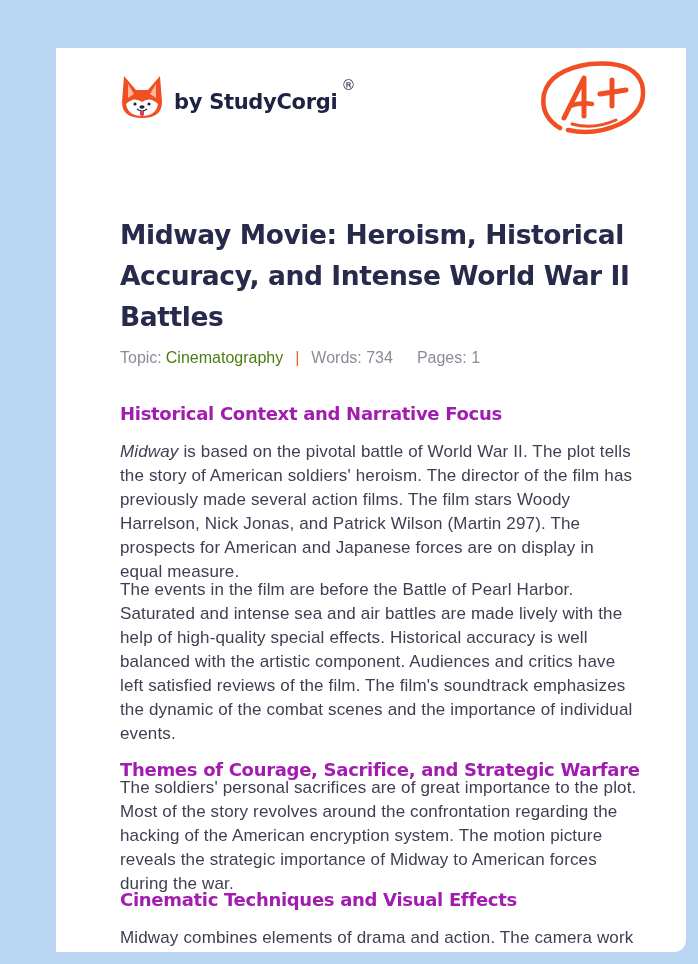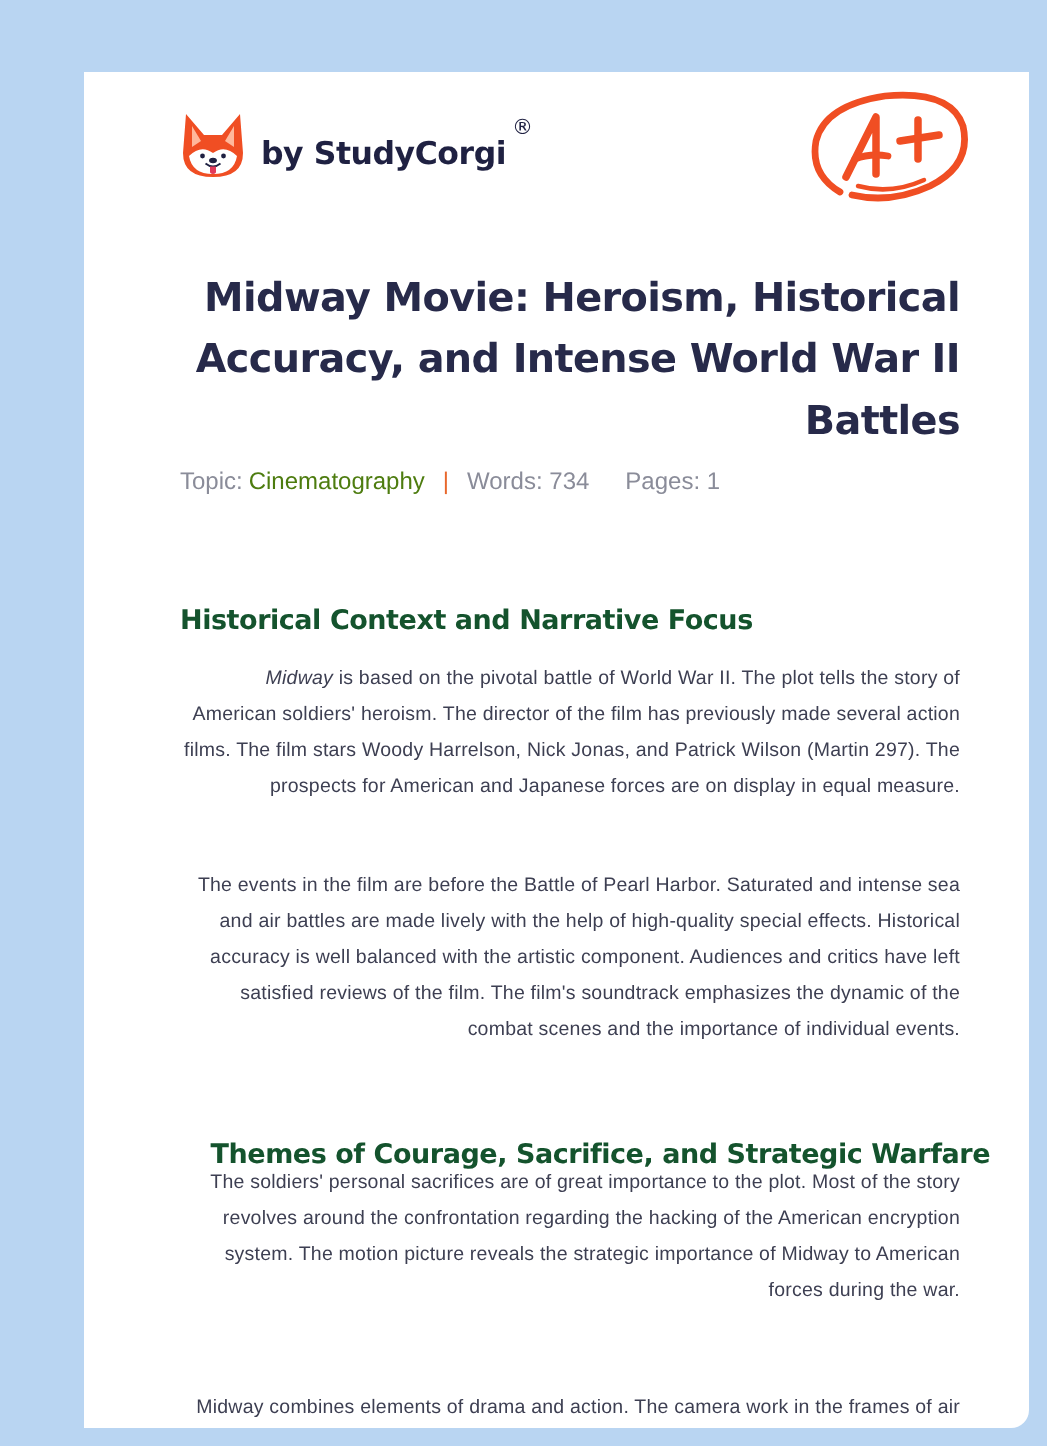--- a/index.html
+++ b/index.html
@@ -9,21 +9,20 @@
       font-family: "Liberation Sans", sans-serif;
       position: relative;
     }
     .card {
       position: absolute;
       left: 56px; top: 48px;
       width: 630px; height: 904px;
       background: #ffffff;
       border-radius: 0 0 12px 0;
       overflow: hidden;
-      text-align: right;
     }
     .header {
       position: absolute; left: 0; top: 0; width: 100%; height: 110px;
     }
     .logo { position: absolute; left: 64px; top: 26px; display: flex; align-items: center; }
     .logo-icon { width: 44px; height: 46px; }
     .logo-text {
       margin-left: 10px; margin-top: 10px;
       font-family: "DejaVu Sans", sans-serif;
       font-weight: bold; font-size: 21px; color: #1f2142;
@@ -32,37 +31,37 @@
     .logo-reg {
       font-family: "DejaVu Sans", sans-serif;
       font-size: 14px; color: #1f2142;
       position: relative; top: -12px; margin-left: 4px;
     }
     .grade-badge { position: absolute; left: 482px; top: 10px; width: 110px; height: 82px; }
     .content { position: absolute; left: 64px; top: 130px; width: 520px; }
     .title {
       font-family: "DejaVu Sans", sans-serif;
       font-weight: bold; font-size: 26.5px; line-height: 41px;
-      color: #272a4a; letter-spacing: -0.4px;
+      color: #272a4a; letter-spacing: -0.4px; margin-top: 36px;
     }
     .meta {
       margin-top: 12px; font-size: 16px; color: #8a8c99; line-height: 18px;
       display: flex; align-items: center;
     }
     .meta .topic-value { color: #4d7c0f; margin-left: 4px; }
     .meta .sep { color: #e8672c; margin: 0 12px; }
     .meta .pages { margin-left: 24px; }
     h2 {
       font-family: "DejaVu Sans", sans-serif;
-      font-weight: bold; font-size: 18px; color: #14532d;
+      font-weight: bold; font-size: 18px; color: #a21caf;
       letter-spacing: -0.3px; line-height: 24px;
     }
     p {
       font-family: "Liberation Sans", sans-serif;
-      font-size: 13px; line-height: 24px; color: #3d3f52;
+      font-size: 17px; line-height: 24px; color: #3d3f52;
       letter-spacing: 0.15px;
     }
     .sec1 { position: absolute; left: 0; top: 224px; }
     .p1 { position: absolute; left: 0; top: 262px; width: 520px; }
     .p2 { position: absolute; left: 0; top: 400px; width: 520px; }
     .sec2 { position: absolute; left: 0; top: 560px; width: 540px; margin-top: 20px; }
     .p3 { position: absolute; left: 0; top: 598px; width: 520px; }
     .sec3 { position: absolute; left: 0; top: 710px; }
     .p4 { position: absolute; left: 0; top: 748px; width: 520px; }
   </style>
@@ -106,15 +105,16 @@
       <span class="pages">Pages: 1</span>
     </div>
 
     <h2 class="sec1">Historical Context and Narrative Focus</h2>
     <p class="p1"><em>Midway</em><span> is based on the pivotal battle of World War II. The plot tells the story of American soldiers' heroism. The director of the film has previously made several action films. The film stars Woody Harrelson, Nick Jonas, and Patrick Wilson (Martin 297). The prospects for American and Japanese forces are on display in equal measure.</span></p>
     <p class="p2">The events in the film are before the Battle of Pearl Harbor. Saturated and intense sea and air battles are made lively with the help of high-quality special effects. Historical accuracy is well balanced with the artistic component. Audiences and critics have left satisfied reviews of the film. The film's soundtrack emphasizes the dynamic of the combat scenes and the importance of individual events.</p>
 
     <h2 class="sec2">Themes of Courage, Sacrifice, and Strategic Warfare</h2>
     <p class="p3">The soldiers' personal sacrifices are of great importance to the plot. Most of the story revolves around the confrontation regarding the hacking of the American encryption system. The motion picture reveals the strategic importance of Midway to American forces during the war.</p>
 
+    <h2 class="sec3">Cinematic Techniques and Visual Effects</h2>
     <p class="p4">Midway combines elements of drama and action. The camera work in the frames of air battles conveys the intensity of events. The historical period</p>
   </div>
 </div>
 
 </body></html>

